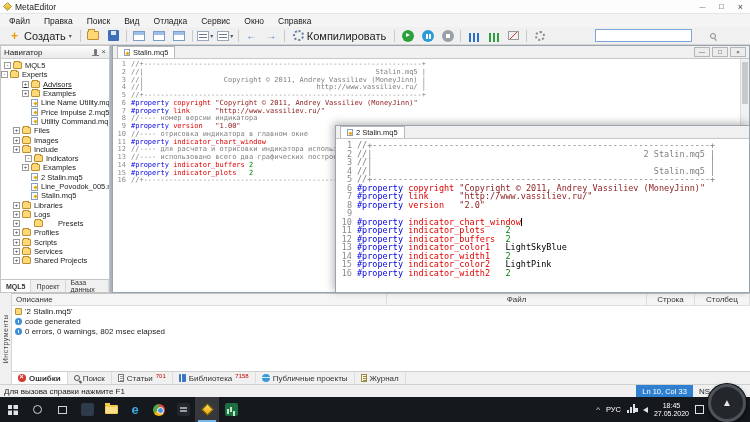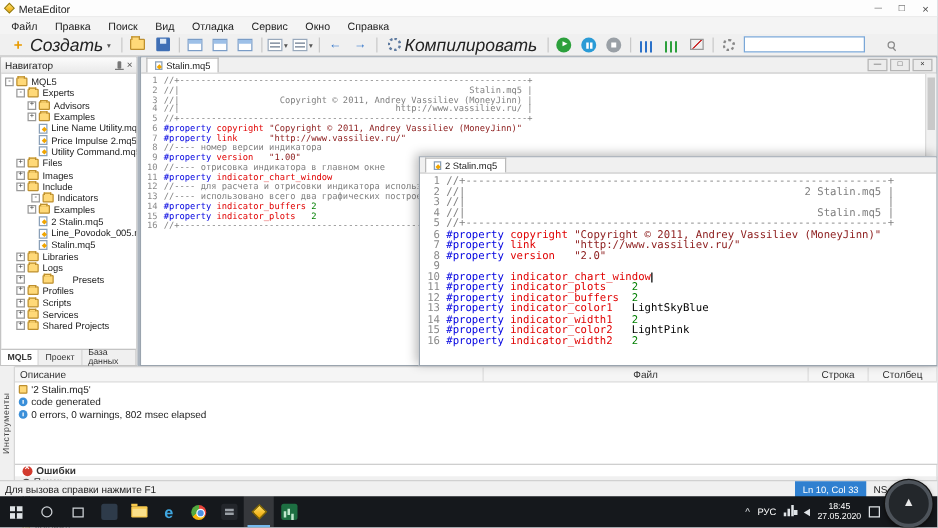--- a/index.html
+++ b/index.html
@@ -17,21 +17,21 @@
   .wc-max::before { content:"□"; font-size:8px; }
   .wc-close::before { content:"×"; font-size:9px; }
 
   
   .menubar { left:0; top:14px; width:750px; height:13px; background:#f4f4f4; display:flex; align-items:center; padding-left:2px; }
   .menu-item { padding:0 7px; font-size:8.5px; color:#222; height:13px; display:flex; align-items:center; }
 
   
   .toolbar { left:0; top:27px; width:750px; height:18px; background:#f0f0f0; border-bottom:1px solid #d4d4d4; display:flex; align-items:center; padding:0 3px; gap:1px; }
   .tb-btn { display:flex; align-items:center; gap:3px; padding:1px 4px; height:16px; border:1px solid transparent; border-radius:2px; }
-  .tb-lbl { font-size:14px; color:#222;font-style:italic; }
+  .tb-lbl { font-size:11px; color:#222; }
   .tb-caret { font-size:6px; color:#555; }
   .tb-iconbtn { width:19px; height:16px; display:flex; align-items:center; justify-content:center; gap:1px; }
   .tb-sep { width:1px; height:12px; background:#c9c9c9; margin:0 2px; flex:none; }
   .tbico { width:13px; height:13px; display:inline-flex; align-items:center; justify-content:center; position:relative; flex:none; }
   .tbico-new::before { content:"+"; color:#e89b00; font-weight:bold; font-size:12px; }
   .tbico-open { width:12px; height:9px; background:#ffd978; border:1px solid #bd8f2e; border-radius:1px; align-self:center; }
   .tbico-open::before { content:""; position:absolute; left:0; top:-3px; width:5px; height:2px; background:#ffd978; border:1px solid #bd8f2e; border-bottom:none; }
   .tbico-save { width:11px; height:11px; background:#3f6fb5; border-radius:1px; }
   .tbico-save::before { content:""; position:absolute; left:3px; top:1px; width:5px; height:4px; background:#dce8f5; }
   .tbico-profile { width:12px; height:10px; background:#fff; border:1px solid #7a9cc6; }
@@ -109,21 +109,21 @@
   .oh { border-right:1px solid #ddd; display:flex; align-items:center; padding:0 4px; }
   .oh-desc { width:375px; } .oh-file { flex:1; justify-content:center; } .oh-line { width:48px; justify-content:center; } .oh-col { width:55px; justify-content:center; }
   .out-row { height:10px; display:flex; align-items:center; font-size:8px; color:#222; }
   .out-cell-desc { width:375px; display:flex; align-items:center; gap:3px; padding-left:3px; overflow:hidden; white-space:nowrap; }
   .ri { width:7px; height:7px; border-radius:50%; flex:none; }
   .ri-file { background:#ffd978; border:1px solid #bd8f2e; border-radius:1px; }
   .ri-info { background:#3a8fd9; position:relative; }
   .ri-info::before { content:""; position:absolute; left:3px; top:2px; width:1px; height:3px; background:#fff; }
 
   
-  .bottom-tabs { left:12px; top:371px; right:0; height:13px; background:#f0f0f0; border-top:1px solid #cfcfcf; display:flex; align-items:stretch;flex-direction:column; }
+  .bottom-tabs { left:12px; top:371px; right:0; height:13px; background:#f0f0f0; border-top:1px solid #cfcfcf; display:flex; align-items:stretch; }
   .btab { display:flex; align-items:center; gap:3px; padding:0 6px; font-size:8px; color:#333; border-right:1px solid #dcdcdc; }
   .btab.active { background:#fff; font-weight:bold; }
   .badge { color:#cc0000; font-size:6px; align-self:flex-start; margin-top:1px; }
   .bti { width:8px; height:8px; flex:none; position:relative; }
   .bti-err { background:#d23b2e; border-radius:50%; }
   .bti-err::before { content:"×"; position:absolute; left:1.5px; top:-1.5px; color:#fff; font-size:7px; }
   .bti-search { width:6px; height:6px; border:1.5px solid #555; border-radius:50%; }
   .bti-search::after { content:""; position:absolute; right:-3px; bottom:-2px; width:3px; height:1.5px; background:#555; transform:rotate(45deg); }
   .bti-doc { width:6px; height:8px; background:#fff; border:1px solid #777; }
   .bti-doc::before { content:""; position:absolute; left:1px; top:1px; width:3px; height:1px; background:#999; box-shadow:0 2px #999, 0 4px #999; }
@@ -282,26 +282,26 @@
       <span class="pin-icon"></span>
       <span class="nav-close">×</span>
     </span>
   </div>
   <div class="nav-tree" id="nav-tree">
       <div class="tree-item" style="padding-left: 3px;">
         <span class="exp-box">-</span>
         <span class="ico-folder"></span>
         <span class="tree-label">MQL5</span>
       </div>
-      <div class="tree-item" style="padding-left: 12px;">
+      <div class="tree-item" style="">
         <span class="exp-box">-</span>
         <span class="ico-folder"></span>
         <span class="tree-label">Experts</span>
       </div>
-      <div class="tree-item" style="padding-left: 21px;">
+      <div class="tree-item" style="padding-left: 21px; text-decoration: underline;">
         <span class="exp-box">+</span>
         <span class="ico-folder"></span>
         <span class="tree-label">Advisors</span>
       </div>
       <div class="tree-item" style="padding-left: 21px;">
         <span class="exp-box">+</span>
         <span class="ico-folder"></span>
         <span class="tree-label">Examples</span>
       </div>
       <div class="tree-item" style="padding-left: 21px;">

